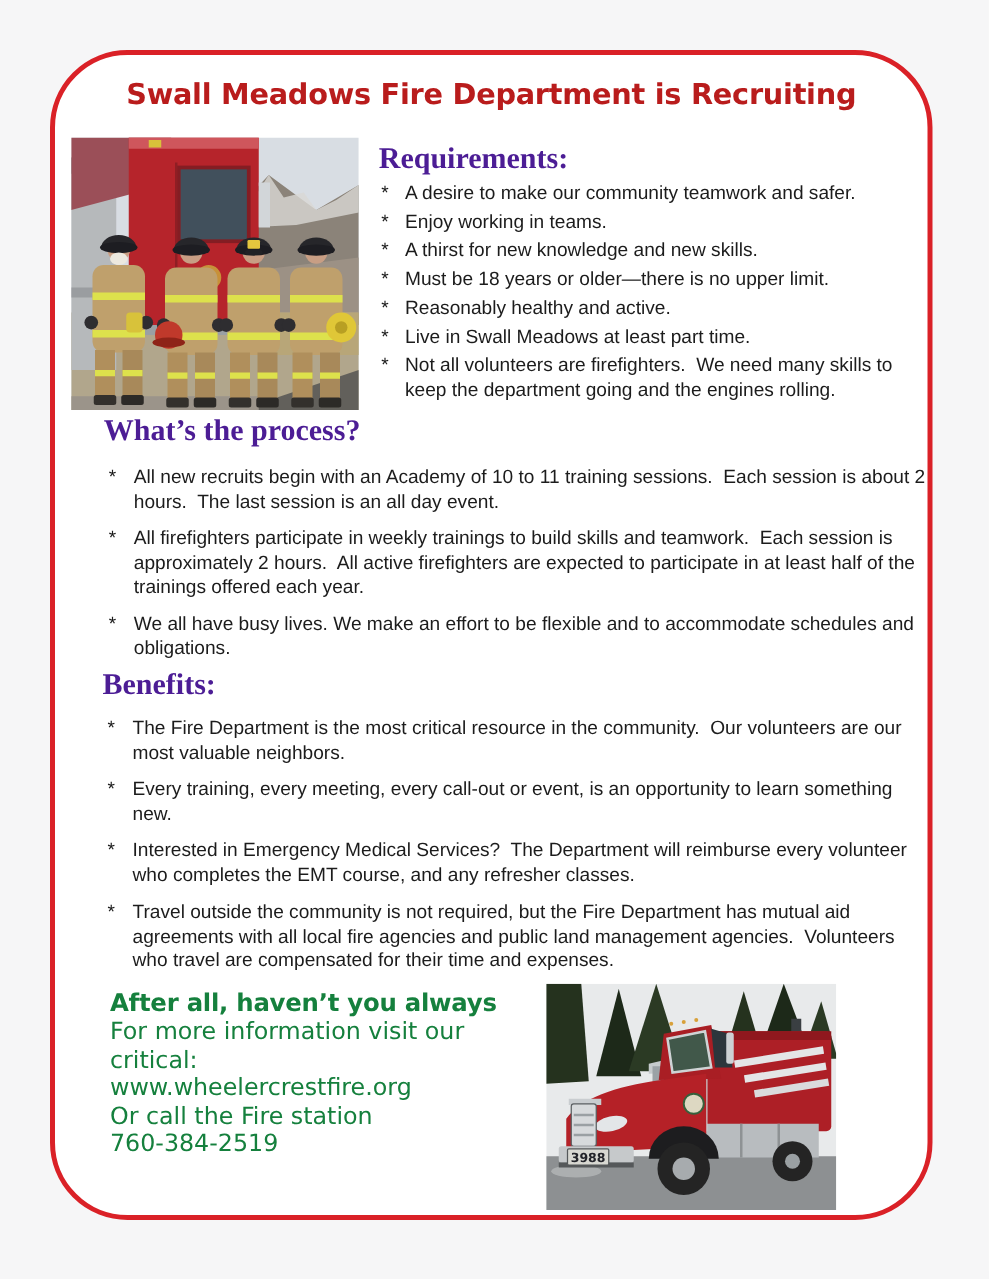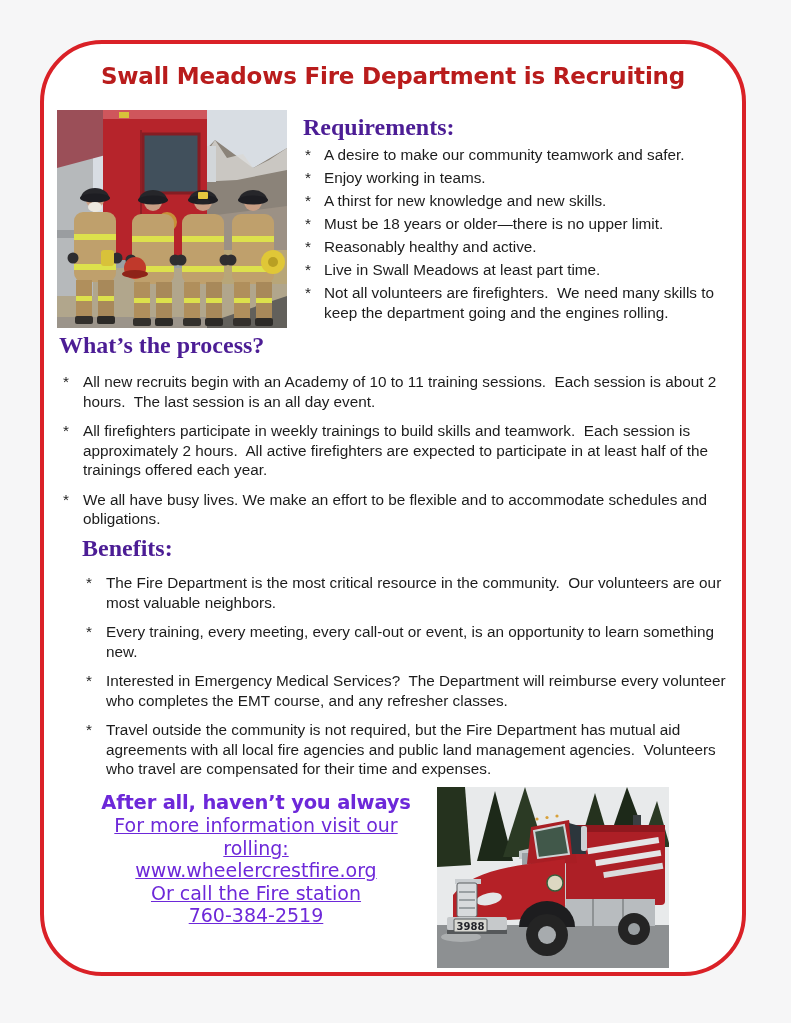--- a/index.html
+++ b/index.html
@@ -18,44 +18,44 @@
     text-align:center; font-family:"DejaVu Sans", sans-serif;
     font-weight:bold; font-size:23px; line-height:30px;
     letter-spacing:-0.2px; color:#b91c1c;
   }
   .photo { position:absolute; display:block; }
   .photo1 { left:57px; top:110px; width:230px; height:218px; }
   .photo2 { left:437px; top:787px; width:232px; height:181px; }
 
   .section { position:absolute; }
   .sec-req { left:300px; top:116px; width:447px; }
-  .sec-process { left:56px; top:334px; width:664px; }
+  .sec-process { left:80px; top:334px; width:664px; }
   .sec-benefits { left:79px; top:537px; width:664px; }
 
   h2 {
     font-family:Liberation Serif, serif; font-weight:bold;
     font-size:24px; line-height:22px; color:#4c1d95; margin:0 0 7px 3px;
   }
   .sec-process h2 { margin-bottom:16px; }
   .sec-benefits h2 { margin-bottom:14px; }
 
   .li { display:flex; align-items:flex-start; }
   .li .mark { flex:0 0 27px; padding-left:7px; font-size:15.3px; line-height:20px; }
   .li .txt { flex:1; font-size:15.3px; line-height:20px; white-space:pre-wrap; }
   .sec-req .li { margin-bottom:3px; }
   .sec-req .li .mark { flex-basis:24px; padding-left:5px; }
   .sec-process .li, .sec-benefits .li { margin-bottom:10px; }
   .sec-process .li .txt, .sec-benefits .li .txt { line-height:19.5px; }
 
   .footer-text {
     position:absolute; left:88px; top:791px; width:336px;
-    text-align:center; font-family:"DejaVu Sans", sans-serif; color:#6d28d9;
+    text-align:left; font-family:"DejaVu Sans", sans-serif; color:#15803d;
   }
   .footer-text .bold-line { font-weight:bold; font-size:19.5px; line-height:23px; letter-spacing:-0.2px; }
-  .footer-text .info-line { font-size:19px; line-height:22.5px;text-decoration:underline; }
+  .footer-text .info-line { font-size:19px; line-height:22.5px; }
 </style>
 </head>
 <body>
 
 <div id="flyer">
   <div class="card"></div>
 
   <h1 class="title">Swall Meadows Fire Department is Recruiting</h1>
 
   <svg class="photo photo1" viewBox="0 0 230 218" role="img">
@@ -192,21 +192,21 @@
     </div>
     <div class="li">
       <span class="mark">*</span>
       <span class="txt">Travel outside the community is not required, but the Fire Department has mutual aid agreements with all local fire agencies and public land management agencies.  Volunteers who travel are compensated for their time and expenses.</span>
     </div>
   </div>
 
   <div class="footer-text">
     <div class="bold-line">After all, haven’t you always</div>
     <div class="info-line">For more information visit our</div>
-    <div class="info-line">rolling:</div>
+    <div class="info-line">critical:</div>
     <div class="info-line">www.wheelercrestfire.org</div>
     <div class="info-line">Or call the Fire station</div>
     <div class="info-line">760-384-2519</div>
   </div>
 
   <svg class="photo photo2" viewBox="0 0 232 181" role="img">
     <rect width="232" height="181" fill="#e8eaeb"></rect>
     <g>
       <path d="M0,80 L0,0 L28,0 L34,78 Z" fill="#25321e"></path>
       <path d="M40,74 L58,4 L76,74 Z" fill="#1d2919"></path>

